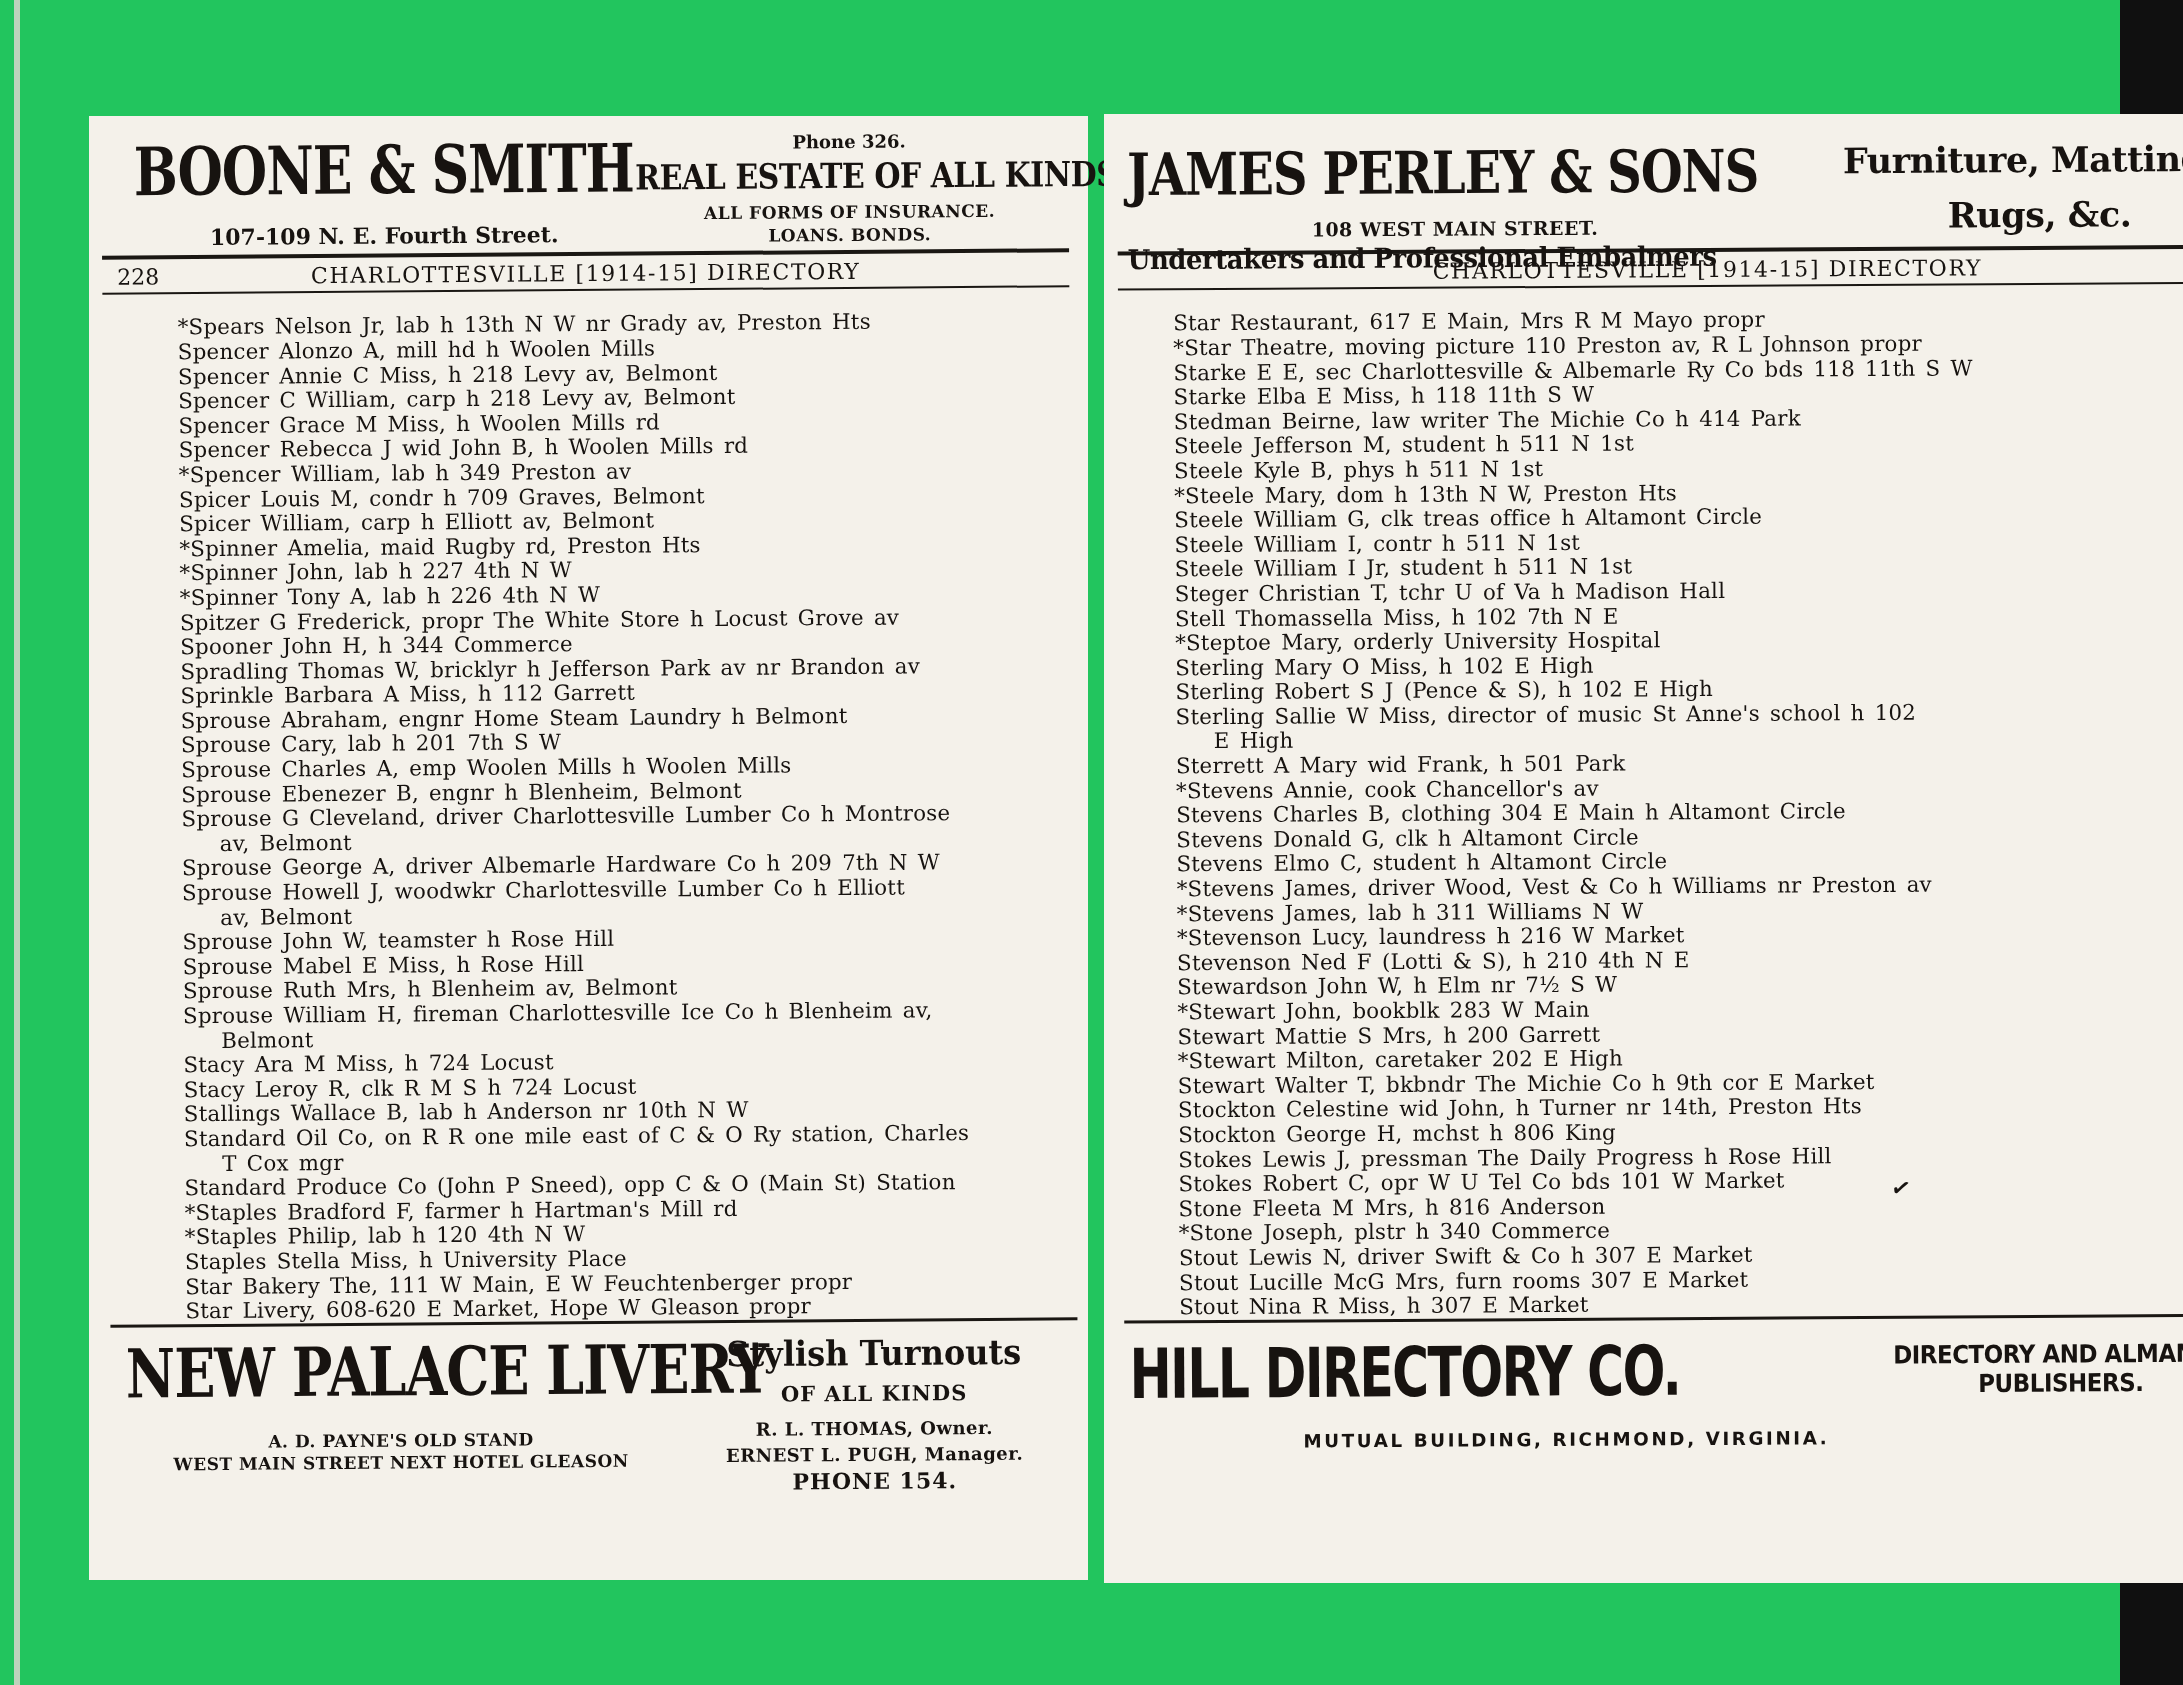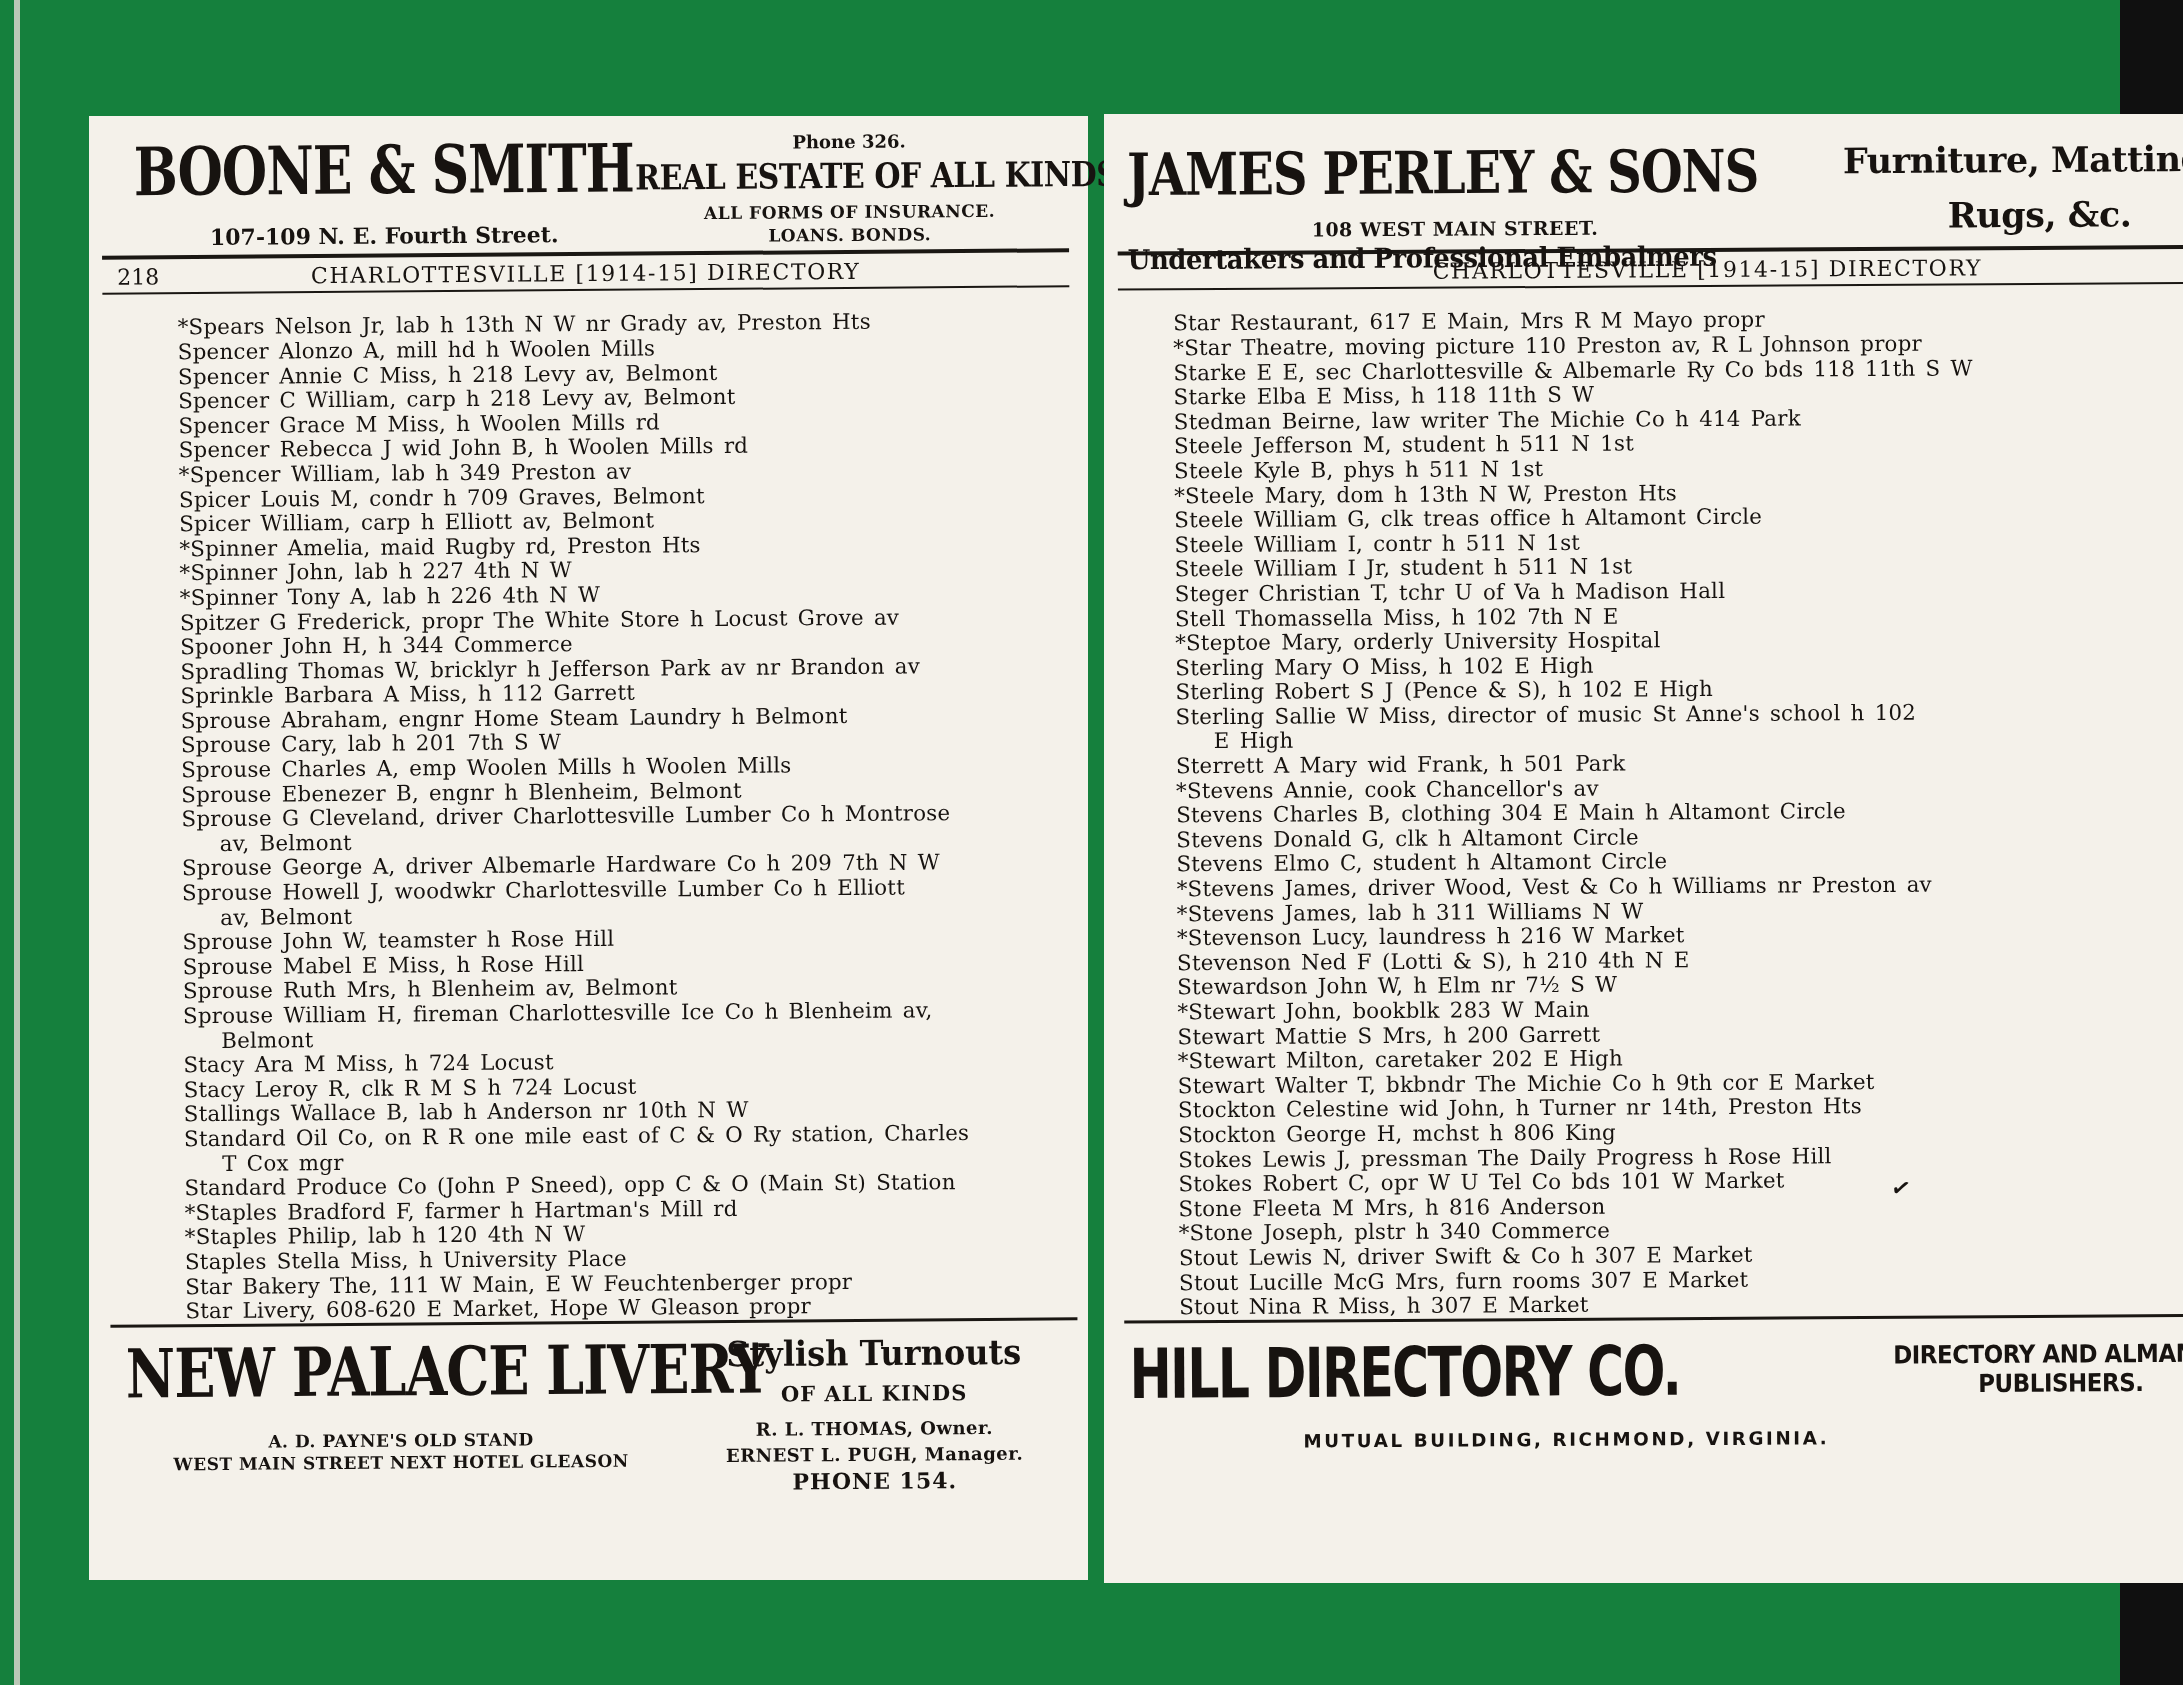--- a/index.html
+++ b/index.html
@@ -1,16 +1,16 @@
 <!DOCTYPE html>
 <html style="font-size:8.4px"><head>
 <meta charset="utf-8">
 <style>
   html,body{margin:0;padding:0;background:#000;}
-  .canvas{position:relative;width:2183px;height:1686px;background:#15803d;overflow:hidden;
+  .canvas{position:relative;width:2183px;height:1686px;background:#22c55e;overflow:hidden;
           font-family:"DejaVu Serif","Liberation Serif",serif;color:#171310;text-decoration:underline;}
   .edge-sliver{position:absolute;left:13.6px;top:0;width:6.8px;height:1686px;background:#d8d5cc;opacity:.85;}
   .right-band{position:absolute;right:0;top:0;width:63px;height:1686px;background:#101010;}
 
   .page{position:absolute;background:#f4f1ea;}
   .page.left{left:89px;top:116px;width:999px;height:1464px;}
   .page.right{left:1104px;top:114px;width:1211px;height:1469px;}
   .inner{position:absolute;inset:0;}
   .tiltL{transform:rotate(-0.45deg);transform-origin:50% 35%;}
   .tiltR{transform:rotate(-0.35deg);transform-origin:50% 35%;}
@@ -96,21 +96,21 @@
         <div class="colR">
           <div class="phone-326">Phone 326.</div>
           <div class="tag-real">REAL ESTATE OF ALL KINDS.</div>
           <div class="ad-sub">ALL FORMS OF INSURANCE.</div>
           <div class="ad-sub">LOANS. BONDS.</div>
         </div>
       </div>
 
       <div class="rule"></div>
       <div class="dir-head">
-        <span class="pg">218</span>
+        <span class="pg">228</span>
         <span class="ttl">CHARLOTTESVILLE [1914-15] DIRECTORY</span>
         <span class="pg"></span>
       </div>
       <div class="rule thin"></div>
 
       <div class="entries le">
           <div class="eline">*Spears Nelson Jr, lab h 13th N W nr Grady av, Preston Hts</div>
           <div class="eline">Spencer Alonzo A, mill hd h Woolen Mills</div>
           <div class="eline">Spencer Annie C Miss, h 218 Levy av, Belmont</div>
           <div class="eline">Spencer C William, carp h 218 Levy av, Belmont</div>

